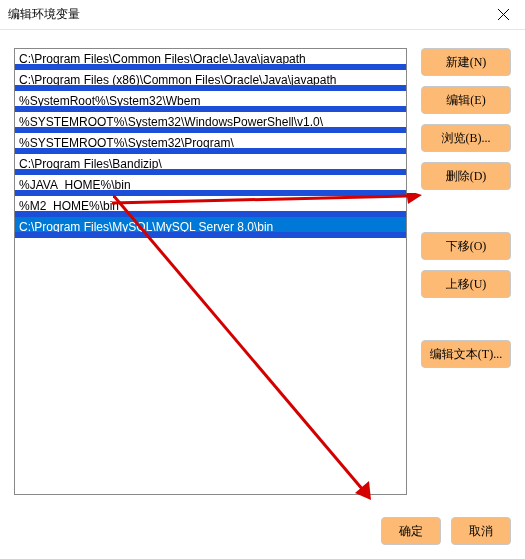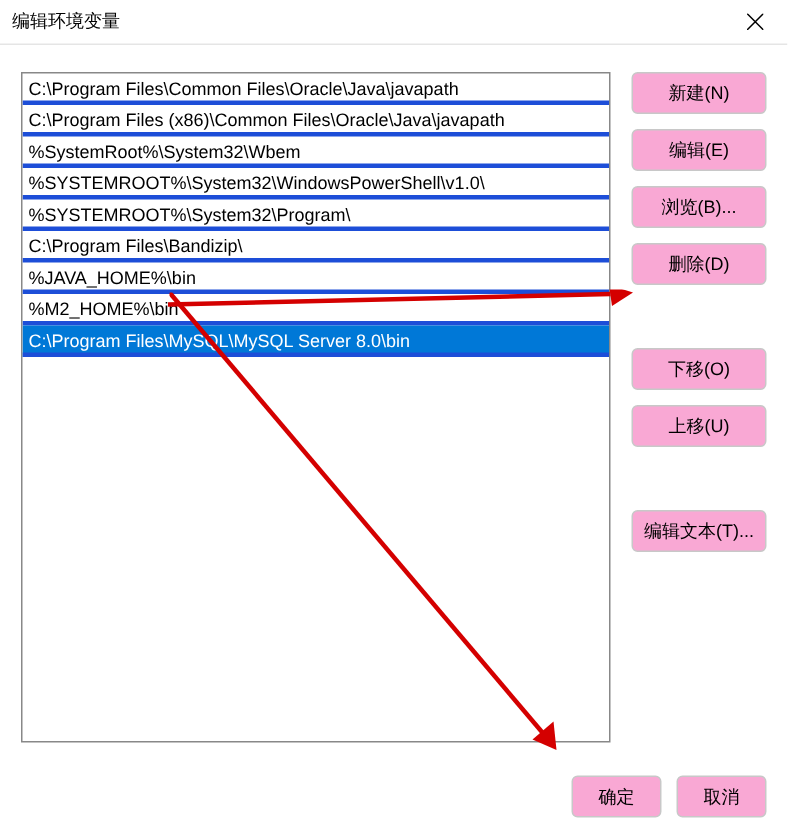--- a/index.html
+++ b/index.html
@@ -43,41 +43,41 @@
     }
     .list-item {
       height: 21px;
       line-height: 21px;
       padding: 0 4px;
       font-size: 12px;
       white-space: nowrap;
       overflow: hidden;
       text-overflow: ellipsis;
       cursor: default;
-      border-bottom: 3px solid #1d4ed8;
+      border-bottom: 6px solid #1d4ed8;
     }
     .list-item.selected {
       background: #0078d7;
       color: #fff;
     }
     .side-buttons {
       width: 90px;
       display: flex;
       flex-direction: column;
       gap: 10px;
     }
     .btn-group { display: flex; flex-direction: column; gap: 10px; }
     .spacer { height: 22px; }
     .win-button {
       height: 28px;
-      background: #f9a8d4;
+      background: #fdba74;
       border: 1px solid #c8c8c8;
       border-radius: 4px;
       font-size: 12px;
-      font-family: Liberation Sans, sans-serif;
+      font-family: Liberation Serif, serif;
       cursor: pointer;
       display: flex;
       align-items: center;
       justify-content: center;
       white-space: nowrap;
     }
     .footer {
       position: absolute;
       bottom: 14px; right: 14px;
       display: flex;

